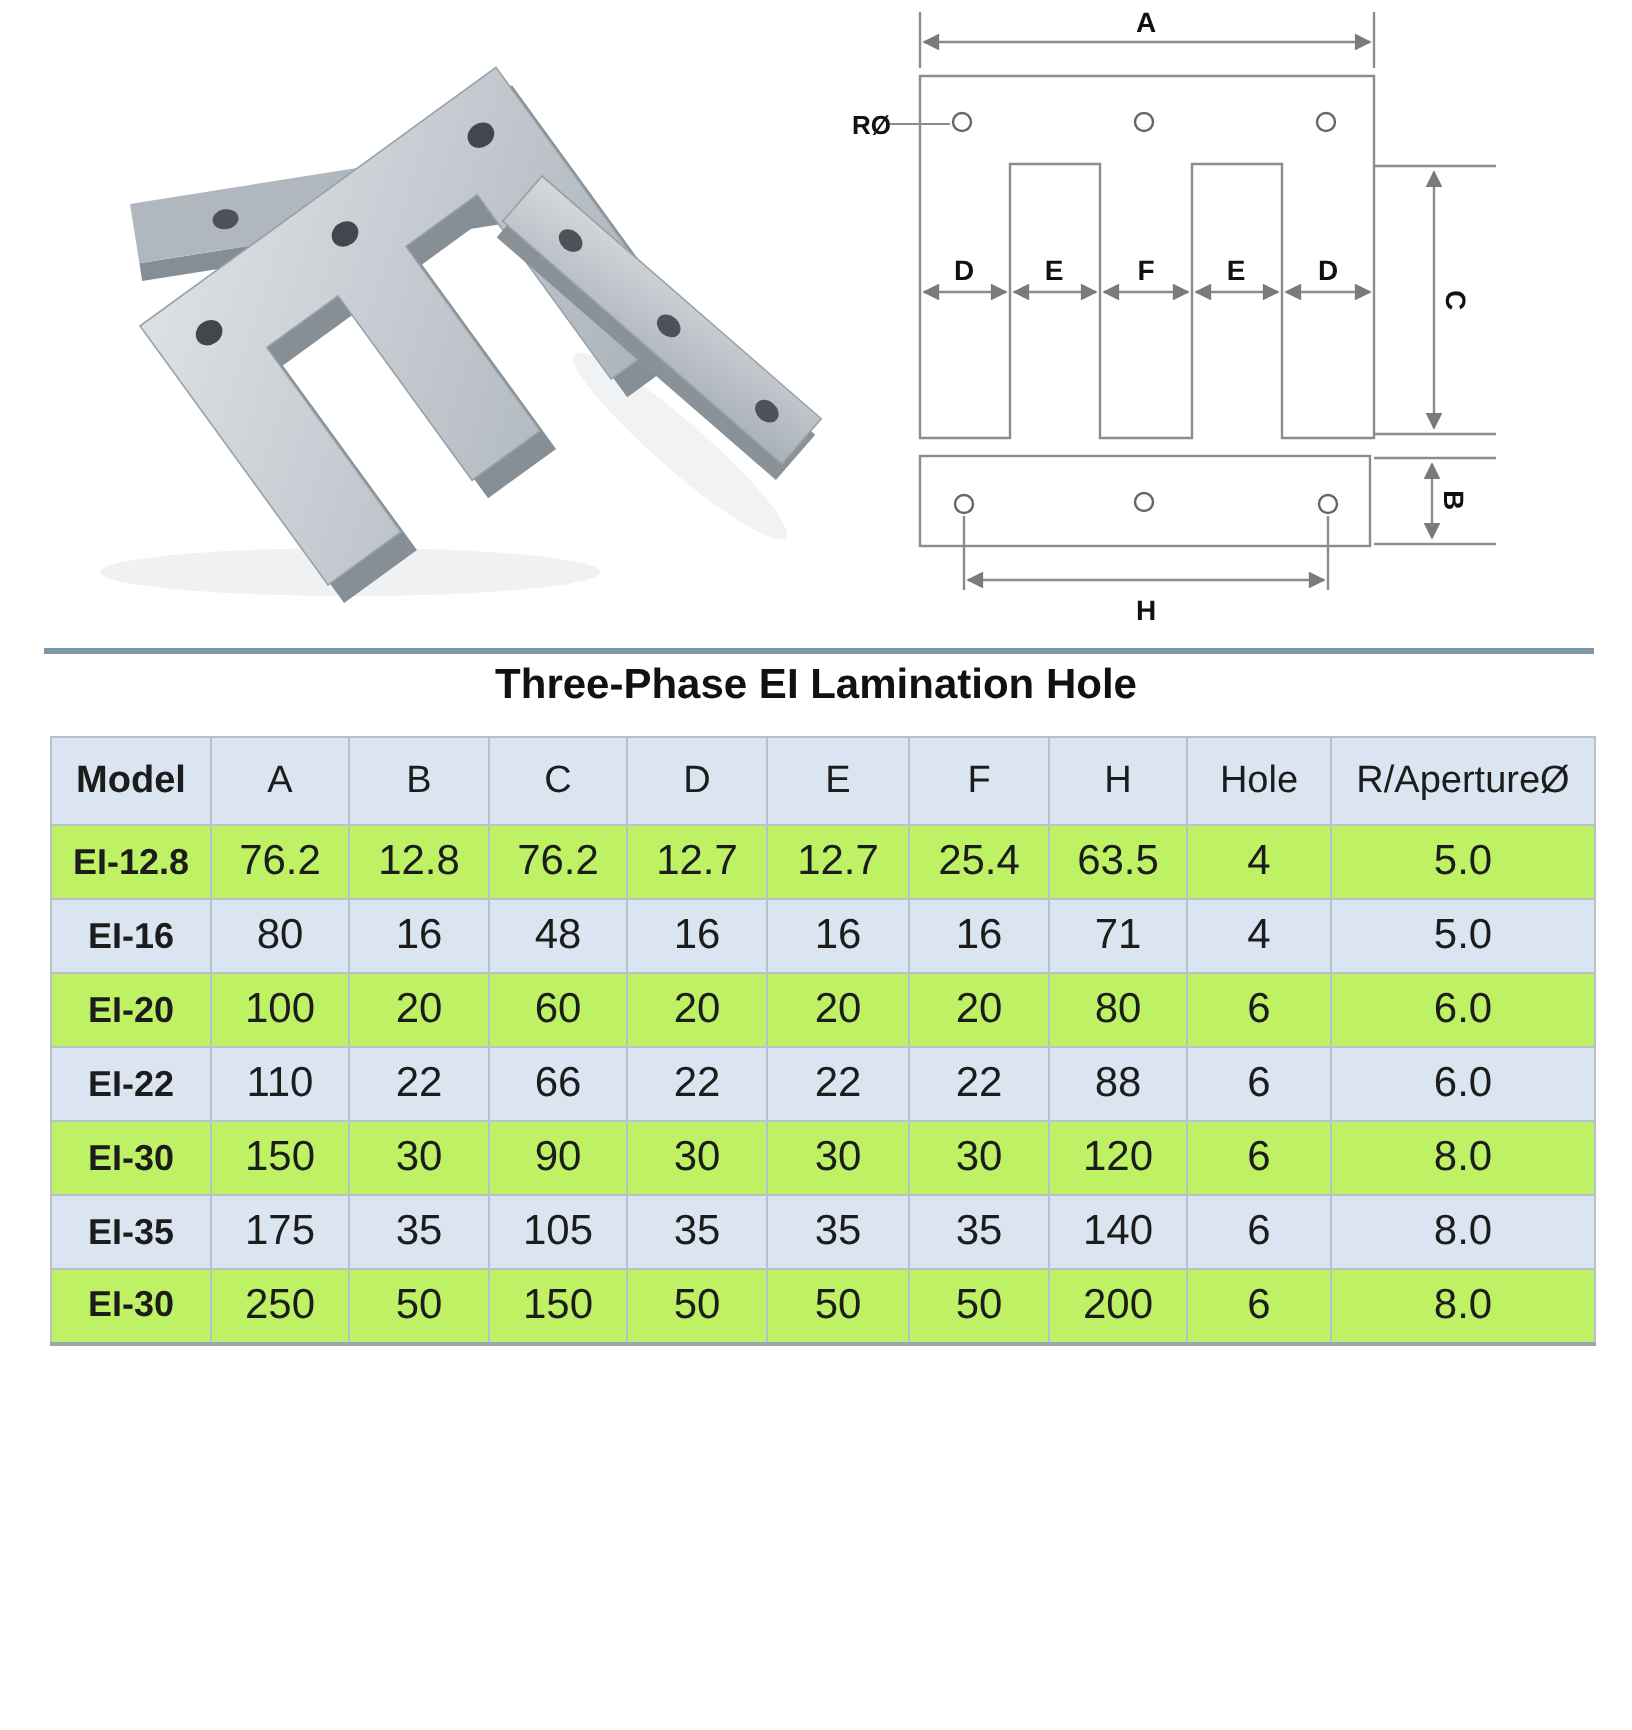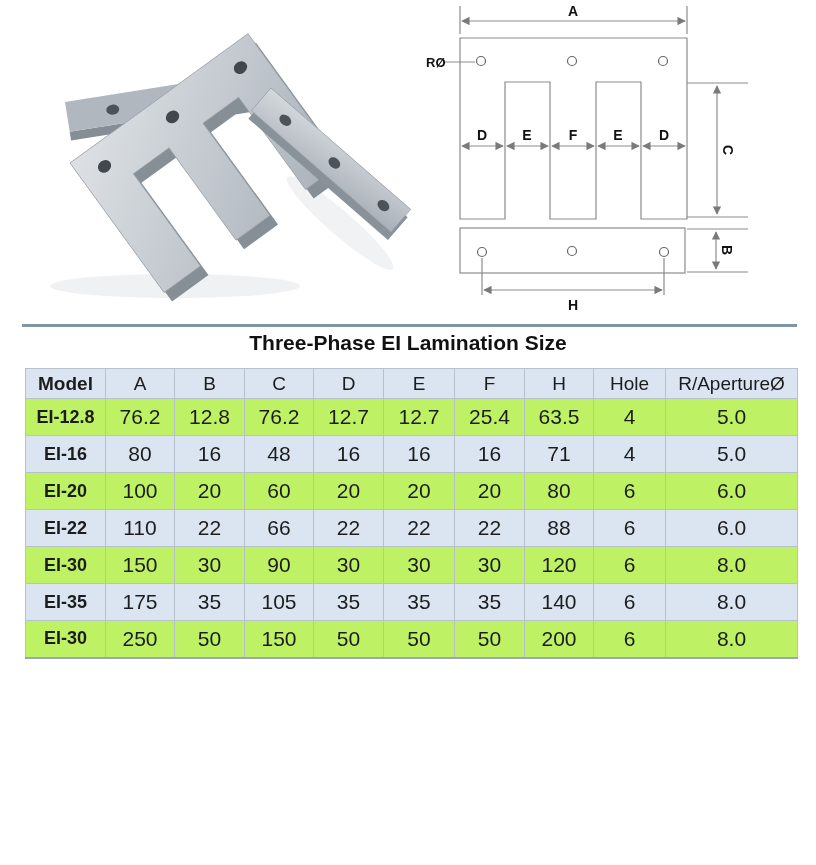--- a/index.html
+++ b/index.html
@@ -7,21 +7,21 @@
         font-family:"Liberation Sans", sans-serif;color:#1c1c1c;}
   .photo{position:absolute;left:15px;top:28px;width:400px;height:282px;}
   .diagram{position:absolute;left:420px;top:0;width:396px;height:322px;}
   .divider{position:absolute;left:22px;top:324px;width:775px;height:3px;background:#7e96a6;}
   .title{position:absolute;left:0;top:331px;width:816px;text-align:center;
          font-size:21px;font-weight:bold;color:#111;}
   table.spec{position:absolute;left:25px;top:368px;width:772px;border-collapse:collapse;
              table-layout:fixed;border:1px solid #a9b5c1;border-bottom:2px solid #9aa7b2;}
   table.spec th,table.spec td{border:1px solid #b7c1cc;text-align:center;vertical-align:middle;
              padding:0;font-weight:400;color:#1c1c1c;}
-  table.spec thead tr{height:30px;background:#dbe5f1;}
+  table.spec thead tr{height:44px;background:#dbe5f1;}
   table.spec thead th{font-size:19px;}
   table.spec thead th:first-child{font-weight:bold;}
   table.spec tbody tr{height:37px;background:#bef264;}
   table.spec tbody tr:nth-child(even){background:#dbe5f1;}
   table.spec tbody th{font-size:18px;font-weight:bold;}
   table.spec tbody td{font-size:21px;}
   svg text{font-family:"Liberation Sans", sans-serif;}
   .dimlabel{font-size:14px;font-weight:bold;fill:#111;}
   .dimlabel-sm{font-size:13px;font-weight:bold;fill:#111;}
 </style>
@@ -136,21 +136,21 @@
       <text class="dimlabel" x="573" y="140" text-anchor="middle">F</text>
       <text class="dimlabel" x="618" y="140" text-anchor="middle">E</text>
       <text class="dimlabel" x="664" y="140" text-anchor="middle">D</text>
       <text class="dimlabel" x="723" y="150" text-anchor="middle" transform="rotate(90 723 150)">C</text>
       <text class="dimlabel" x="722" y="250" text-anchor="middle" transform="rotate(90 722 250)">B</text>
       <text class="dimlabel" x="573" y="310" text-anchor="middle">H</text>
     </svg>
   </div>
 
   <div class="divider"></div>
-  <div class="title">Three-Phase EI Lamination Size</div>
+  <div class="title">Three-Phase EI Lamination Hole</div>
 
   <table class="spec">
     <colgroup>
       <col style="width:80px">
         <col style="width:69px">
         <col style="width:70px">
         <col style="width:69px">
       <col style="width:70px">
         <col style="width:71px">
         <col style="width:70px">

